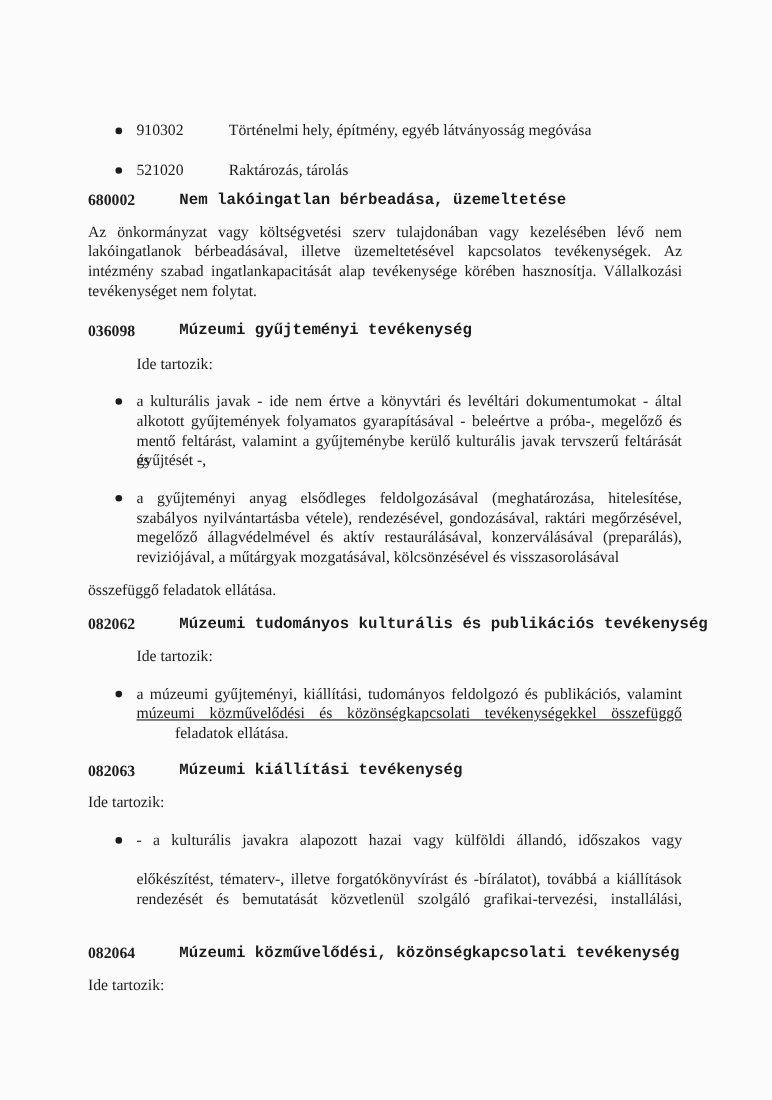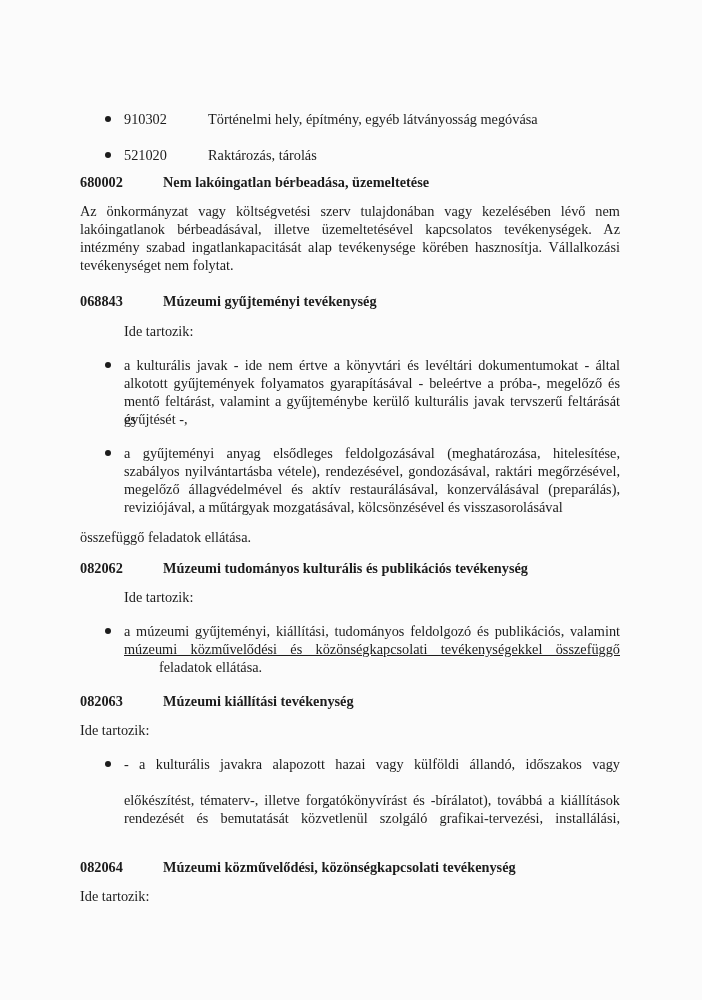--- a/index.html
+++ b/index.html
@@ -9,21 +9,21 @@
     font-family: "Liberation Serif", "DejaVu Serif", serif;
     color: #1c1c1c;
     font-size: 14.3px;
     position: relative;
   }
   .page { position: absolute; left: 0; top: 16px; width: 702px; height: 992px; }
   .line { position: absolute; white-space: nowrap; line-height: 18px; }
   .just { position: absolute; text-align: justify; text-align-last: justify; white-space: normal; line-height: 18px; }
   .bullet { position: absolute; width: 6px; height: 6px; border-radius: 50%; background: #1c1c1c; }
   .code { position: absolute; font-weight: bold; line-height: 18px; }
-  .title { position: absolute; font-weight: bold; line-height: 18px; white-space: nowrap; }
+  .title { position: absolute; font-weight: bold; line-height: 18px; white-space: nowrap; font-family: Liberation Mono, monospace; }
   .plaincode { position: absolute; line-height: 18px; }
 </style>
 </head>
 <body>
 
 <div class="page">
 
   <div class="bullet" style="left:105px; top:100px;"></div>
   <div class="plaincode" style="left:124px; top:94px;">910302</div>
   <div class="line" style="left:208px; top:94px;">Történelmi hely, építmény, egyéb látványosság megóvása</div>
@@ -33,21 +33,21 @@
   <div class="line" style="left:208px; top:130px;">Raktározás, tárolás</div>
 
   <div class="code" style="left:80px; top:157px;">680002</div>
   <div class="title" style="left:163px; top:157px;">Nem lakóingatlan bérbeadása, üzemeltetése</div>
 
   <div class="just" style="left:80px; top:186px; width:540px;">Az önkormányzat vagy költségvetési szerv tulajdonában vagy kezelésében lévő nem</div>
   <div class="just" style="left:80px; top:204px; width:540px;">lakóingatlanok bérbeadásával, illetve üzemeltetésével kapcsolatos tevékenységek. Az</div>
   <div class="just" style="left:80px; top:222px; width:540px;">intézmény szabad ingatlankapacitását alap tevékenysége körében hasznosítja. Vállalkozási</div>
   <div class="line" style="left:80px; top:240px;">tevékenységet nem folytat.</div>
 
-  <div class="code" style="left:80px; top:276px;">068843</div>
+  <div class="code" style="left:80px; top:276px;">036098</div>
   <div class="title" style="left:163px; top:276px;text-align:right;">Múzeumi gyűjteményi tevékenység</div>
   <div class="line" style="left:124px; top:306px;">Ide tartozik:</div>
 
   <div class="bullet" style="left:105px; top:346px;"></div>
   <div class="just" style="left:124px; top:340px; width:496px;">a kulturális javak - ide nem értve a könyvtári és levéltári dokumentumokat - által</div>
   <div class="just" style="left:124px; top:358px; width:496px;">alkotott gyűjtemények folyamatos gyarapításával - beleértve a próba-, megelőző és</div>
   <div class="just" style="left:124px; top:376px; width:496px;">mentő feltárást, valamint a gyűjteménybe kerülő kulturális javak tervszerű feltárását és</div>
   <div class="line" style="left:124px; top:394px;">gyűjtését -,</div>
 
   <div class="bullet" style="left:105px; top:434px;"></div>

